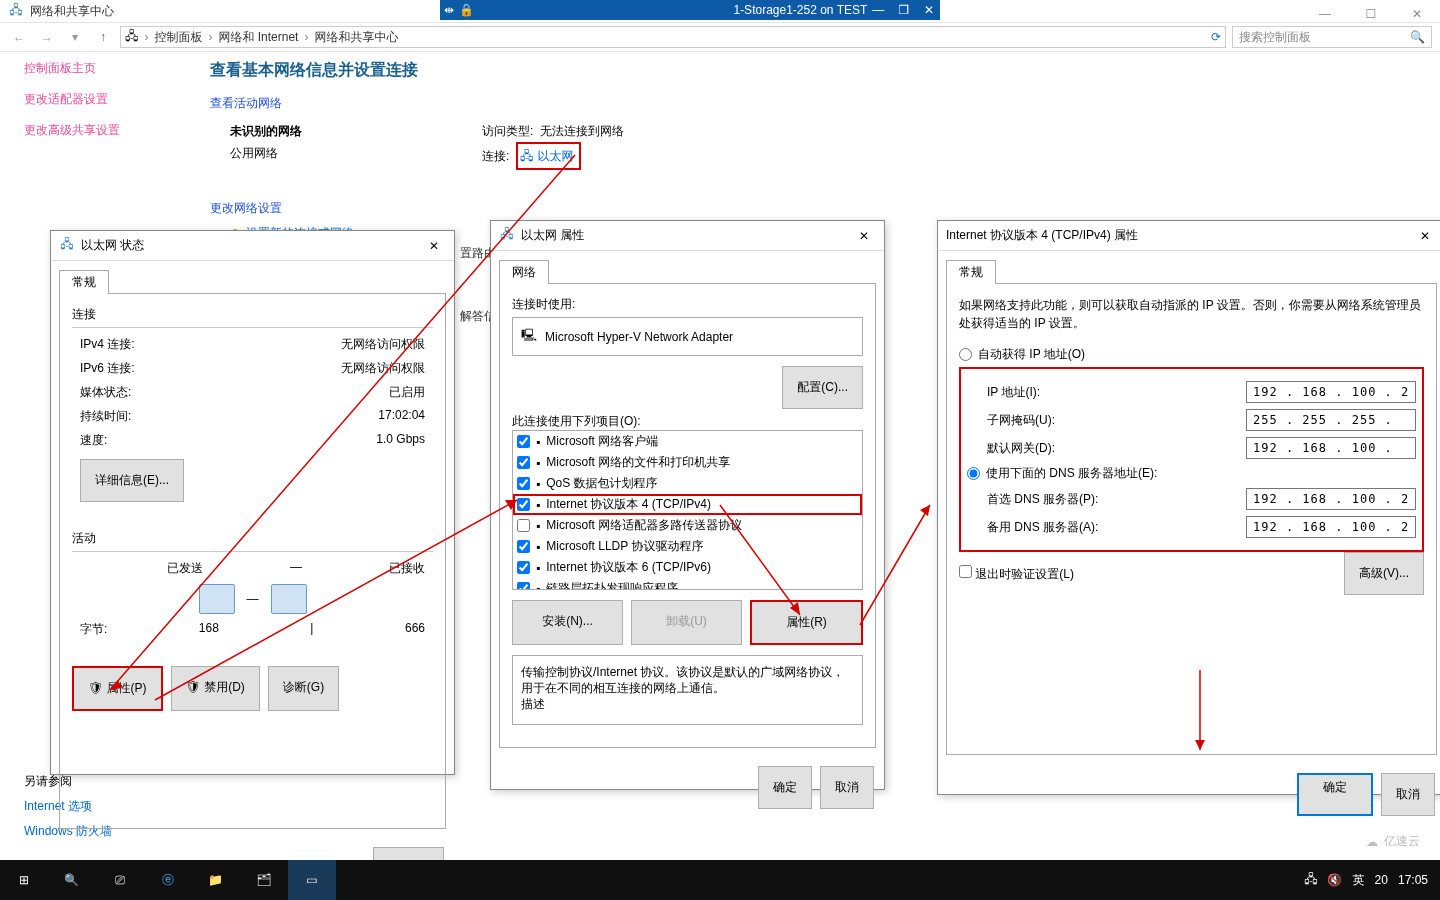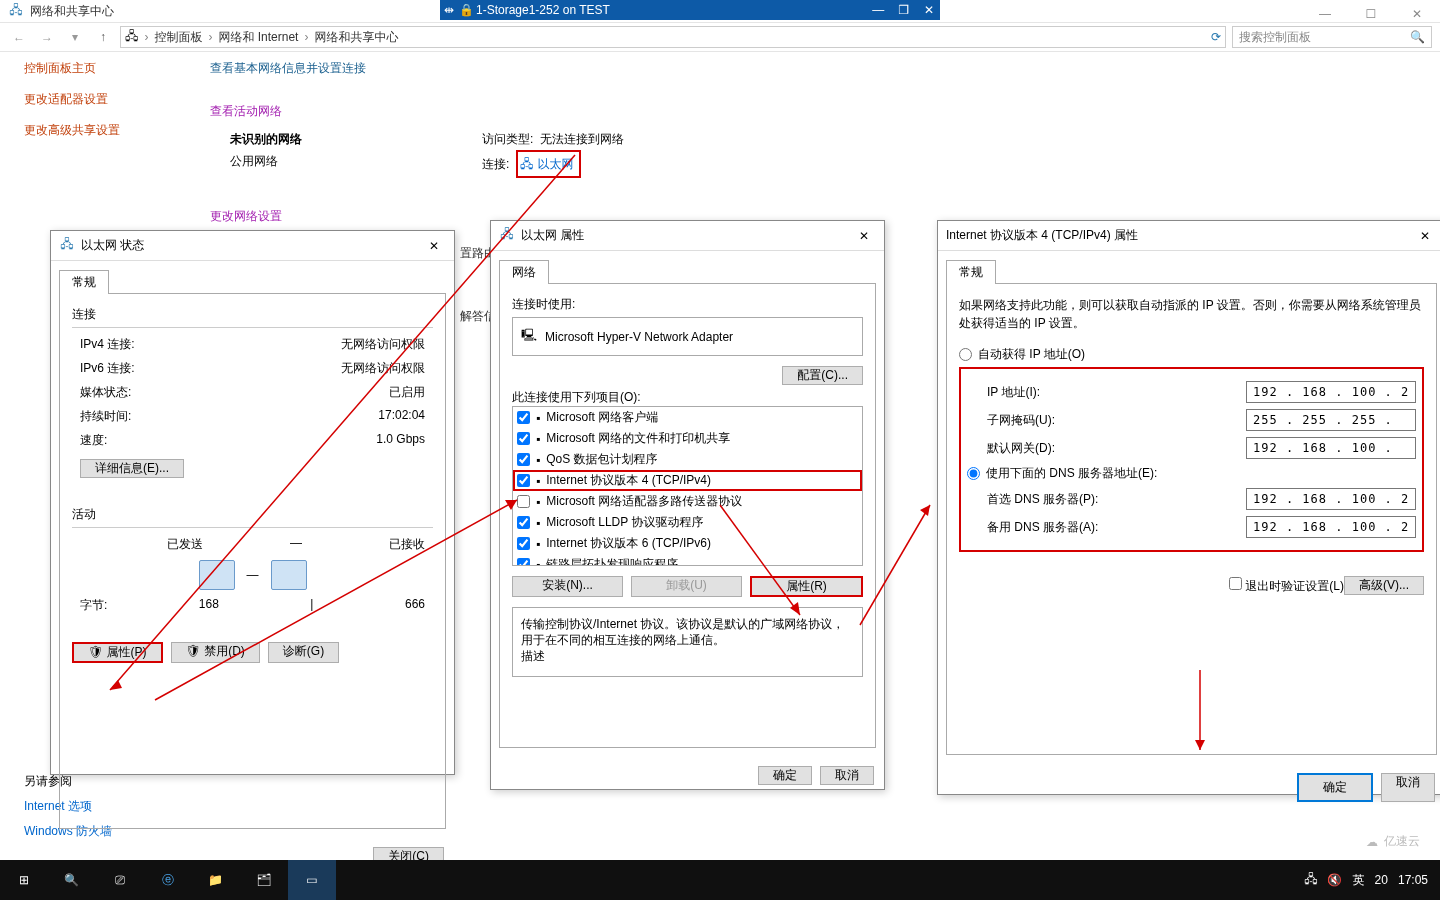--- a/index.html
+++ b/index.html
@@ -1,55 +1,55 @@
 <!DOCTYPE html>
 <html><head>
 <meta charset="utf-8">
 <style>
 *{box-sizing:border-box;margin:0;padding:0;font-family:"Microsoft YaHei","Segoe UI",sans-serif;font-size:12px}
 body{background:#fff;width:1440px;height:900px;position:relative;overflow:hidden}
 .remote-bar{position:absolute;top:0;left:440px;width:500px;height:20px;background:#0d5aa7;color:#fff;display:flex;align-items:center;font-size:11px;z-index:1}
 .remote-bar .pin{width:18px;text-align:center}
-.remote-bar .title{flex:1;text-align:left}
+.remote-bar .title{flex:1;text-align:right}
 .remote-bar .btns span{display:inline-block;width:22px;text-align:center}
 .outer-win-ctrl{position:absolute;top:0;right:0;display:flex}
 .outer-win-ctrl span{width:46px;height:28px;display:flex;align-items:center;justify-content:center;color:#888}
 .cp-titlebar{position:absolute;top:0;left:0;right:0;height:22px;display:flex;align-items:center;padding-left:8px;color:#333}
 .cp-titlebar .ico{width:16px;height:16px;margin-right:6px;display:inline-flex;align-items:center;justify-content:center;color:#2a7ab0}
 .nav-row{position:absolute;top:22px;left:0;right:0;height:30px;border-top:1px solid #e5e5e5;border-bottom:1px solid #e5e5e5;display:flex;align-items:center;padding:0 8px;gap:6px}
 .nav-row .arr{width:22px;height:22px;display:flex;align-items:center;justify-content:center;color:#999;border-radius:3px}
 .nav-row .up{color:#555}
 .addr{flex:1;height:22px;border:1px solid #ccc;display:flex;align-items:center;padding:0 4px;gap:6px}
 .addr .crumb{color:#333}
 .addr .sep{color:#888}
 .addr .refresh{margin-left:auto;color:#2a7ab0}
 .sbox{width:200px;height:22px;border:1px solid #ccc;display:flex;align-items:center;padding:0 6px;color:#888;justify-content:space-between}
 .left-panel{position:absolute;top:60px;left:24px;width:160px}
-.left-panel a{display:block;color:#c2410c;margin-bottom:14px;text-decoration:none}
+.left-panel a{display:block;color:#ec4899;margin-bottom:14px;text-decoration:none}
 .main-area{position:absolute;top:60px;left:210px;right:470px}
-.main-area h2{color:#1a5f8e;font-size:12px;font-weight:normal;margin-bottom:26px}
-.sect-title{color:#a21caf;margin:12px 0 8px 0}
+.main-area h2{color:#1a5f8e;font-size:16px;font-weight:bold;margin-bottom:14px}
+.sect-title{color:#1d4ed8;margin:12px 0 8px 0}
 .net-info{margin-left:20px;line-height:22px}
 .net-info .row{display:flex}
 .net-info .col2{margin-left:180px}
 .ethernet-link{border:2px solid #d40000;padding:1px 6px 1px 2px;color:#0066cc;display:inline-flex;align-items:center;gap:4px}
 .change-link{color:#0066cc;display:inline-flex;align-items:center;gap:6px;margin-left:20px}
 .plus-ico{color:#d4a017;font-weight:bold}
 .see-also{position:absolute;bottom:60px;left:24px}
 .see-also a{display:block;color:#0066cc;margin-top:8px;text-decoration:none}
 
 .dlg{position:absolute;background:#fff;border:1px solid #888;box-shadow:2px 2px 8px rgba(0,0,0,.2)}
 .dlg-title{height:30px;display:flex;align-items:center;padding:0 8px;border-bottom:1px solid #ddd}
 .dlg-title .ico{width:16px;height:16px;margin-right:6px;color:#2a7ab0;display:inline-flex;align-items:center;justify-content:center}
 .dlg-title .t{flex:1}
 .dlg-title .x{width:24px;text-align:center;cursor:pointer}
 .tabset{margin:8px 8px 0 8px}
 .tab{display:inline-block;border:1px solid #aaa;border-bottom:none;padding:3px 12px;background:#fff;position:relative;top:1px}
 .tabbody{border:1px solid #aaa;margin:0 8px 8px 8px;padding:12px}
-.btn{border:1px solid #adadad;background:#e1e1e1;padding:0 14px;cursor:pointer;display:inline-block;text-align:center}
+.btn{border:1px solid #adadad;background:#e1e1e1;padding:12px 14px;cursor:pointer;display:inline-block;text-align:center}
 .btn.primary{border:2px solid #0078d7}
 .fld-row{display:flex;justify-content:space-between;margin:6px 0;align-items:center}
 .ip-input{border:1px solid #777;width:170px;height:22px;padding:0 6px;font-family:monospace;letter-spacing:1px;text-align:center}
 .listbox{border:1px solid #aaa;height:160px;overflow:auto;background:#fff}
 .listbox .item{display:flex;align-items:center;padding:2px 4px;gap:6px}
 .listbox .item.hl{border:2px solid #d40000;padding:0 2px}
 .chk{width:13px;height:13px}
 .adapter-box{border:1px solid #aaa;padding:8px;margin:4px 0 10px 0;display:flex;align-items:center;gap:8px}
 .desc-box{border:1px solid #aaa;padding:8px;margin-top:10px;font-size:11px;line-height:16px}
 .dlg-foot{display:flex;justify-content:flex-end;gap:8px;padding:10px}
@@ -330,21 +330,21 @@
         <div class="fld-row">
             <span>首选 DNS 服务器(P):</span>
             <input class="ip-input" value="192 . 168 . 100 . 250" style="">
           </div>
         <div class="fld-row">
             <span>备用 DNS 服务器(A):</span>
             <input class="ip-input" value="192 . 168 . 100 . 251" style="">
           </div>
       </div>
     </div>
-    <div style="display:flex;justify-content:flex-end;align-items:center;margin-top:24px">
+    <div style="display:flex;justify-content:space-between;align-items:center;margin-top:0">
       <label><input type="checkbox" class="chk" style=""> <span>退出时验证设置(L)</span></label>
       <span class="btn">高级(V)...</span>
     </div>
   </div>
   <div class="dlg-foot">
     <span class="btn primary redbox" style="padding:4px 24px">确定</span>
     <span class="btn">取消</span>
   </div>
 </div>
 

